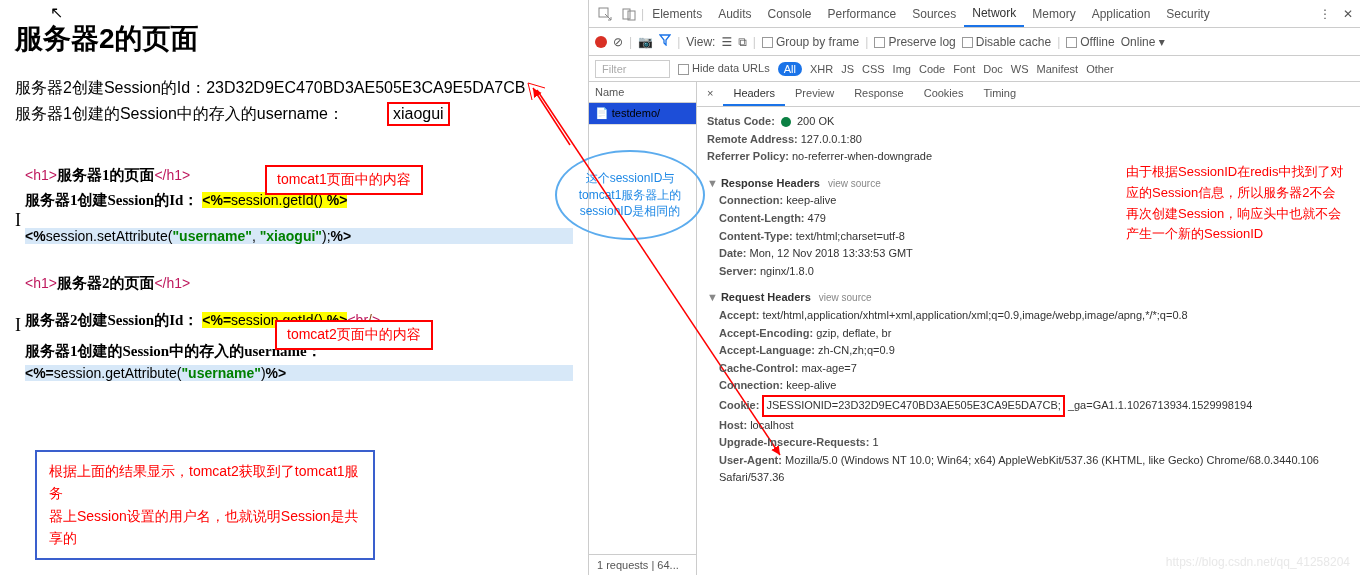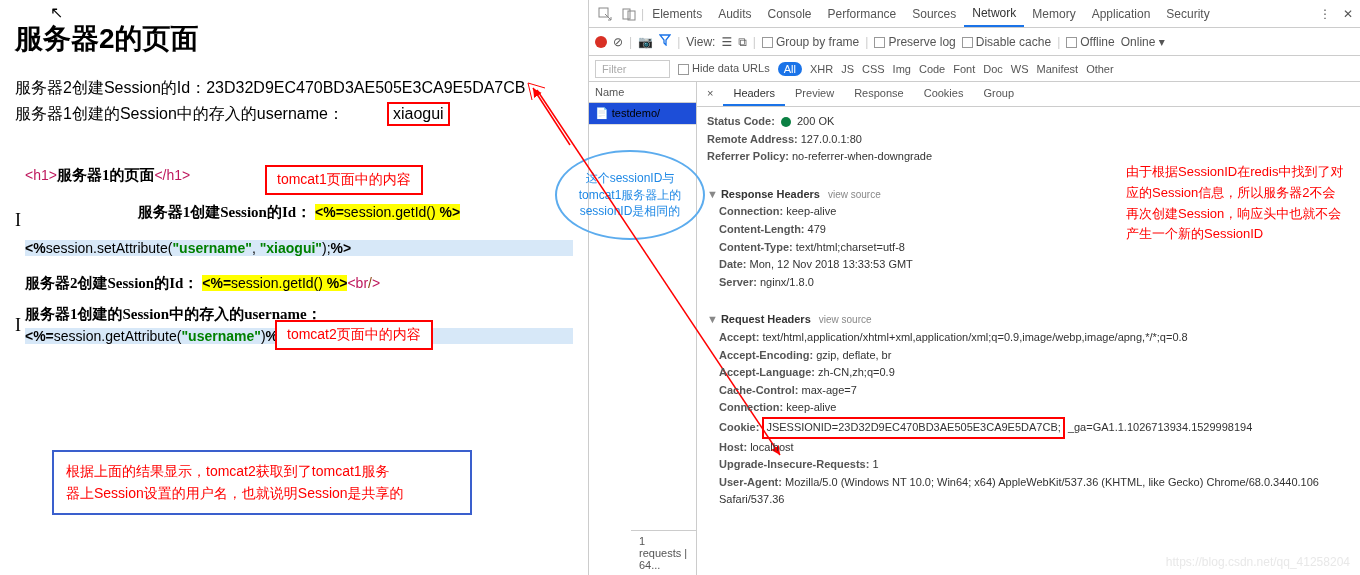--- a/index.html
+++ b/index.html
@@ -35,27 +35,27 @@
 .filter-type { font-size: 11px; color: #555; }
 .dt-body { flex: 1; display: flex; overflow: hidden; }
 .name-col { width: 108px; border-right: 1px solid #ccc; display:flex; flex-direction:column;}
 .name-header { border-bottom: 1px solid #ccc; padding: 4px 6px; font-size: 11px; color:#555; }
 .name-item { padding: 4px 6px; font-size: 11px; background: #1d4ed8; border-bottom:1px solid #ddd;}
 .headers-col { flex: 1; overflow-y: auto; display:flex; flex-direction:column;}
 .sub-tabs { display: flex; border-bottom: 1px solid #ccc; font-size: 11px; }
 .sub-tab { padding: 5px 10px; color: #555; cursor:pointer;}
 .sub-tab.active { border-bottom: 2px solid #1a73e8; color: #333; }
 .headers-content { padding: 6px 10px; font-size: 11px; line-height: 1.6; color: #333; position:relative; flex:1;}
-.hdr-section { font-weight: bold; color: #333; margin-top: 20px; }
+.hdr-section { font-weight: bold; color: #333; margin-top: 9px; }
 .view-src { color: #888; font-weight: normal; margin-left: 8px; font-size:10px;}
 .hdr-k { font-weight: bold; color: #555; }
 .status-dot { width: 10px; height: 10px; background: #0b8043; border-radius: 50%; display: inline-block; margin: 0 3px; vertical-align:middle;}
 .red-hdr-box { border: 2px solid red; padding: 0 2px; display: inline-block; }
 .red-note { color: red; font-size: 13px; line-height: 1.6; position: absolute; }
-.bottom-bar { border-top: 1px solid #ccc; font-size: 11px; padding: 4px 8px; color:#555;margin-left:42px;}
+.bottom-bar { border-top: 1px solid #ccc; font-size: 11px; padding: 4px 8px; color:#555;}
 .tri { color:#888; margin-right:3px; }
 .chk { display:inline-block; width:11px; height:11px; border:1px solid #999; margin-right:3px; vertical-align:middle;}
 .dots-icon { letter-spacing:-2px; }
 .cursor-icon { position:absolute; left:50px; top:3px; font-size:16px;}
 .caret-area { position:absolute; left:15px; font-family:serif; font-size:18px;}
 .watermark { position:absolute; bottom:6px; right:10px; color:#e8e8e8; font-size:12px;}
 </style>
 </head>
 <body>
 
@@ -70,42 +70,45 @@
   </div>
 
   <div class="red-label-box" style="left:265px; top:165px;">tomcat1页面中的内容</div>
   <div class="red-label-box" style="left:275px; top:320px;">tomcat2页面中的内容</div>
 
   <div class="code-area" style="margin-top:40px;">
     <span class="caret-area" style="top:210px;">I</span>
     <div class="code-line">
       <span class="tag-teal">&lt;h1&gt;</span><span class="mono-bold">服务器1的页面</span><span class="tag-teal">&lt;/h1&gt;</span>
     </div>
-    <div class="code-line" style="margin-top:18px;text-align:center;">
+    <div class="code-line" style="margin-top:6px;">
       <span class="mono-bold">服务器1创建Session的Id：</span>
       <span class="hl-yellow"><span style="color:#000;font-weight:bold;">&lt;%=</span><span>session.getId()</span> <span style="color:#000;font-weight:bold;">%&gt;</span></span>
     </div>
     <div class="code-line hl-lblue" style="margin-top:18px;">
       <span style="font-weight:bold;">&lt;%</span><span>session.setAttribute</span>(<span class="str-green">"username"</span>, <span class="str-green">"xiaogui"</span>);<span style="font-weight:bold;">%&gt;</span>
     </div>
 
     <span class="caret-area" style="top:315px;">I</span>
+    <div class="code-line" style="margin-top:30px;">
+      <span class="tag-teal">&lt;h1&gt;</span><span class="mono-bold">服务器2的页面</span><span class="tag-teal">&lt;/h1&gt;</span>
+    </div>
     <div class="code-line" style="margin-top:18px;">
       <span class="mono-bold">服务器2创建Session的Id：</span>
       <span class="hl-yellow"><span style="font-weight:bold;">&lt;%=</span><span>session.getId()</span> <span style="font-weight:bold;">%&gt;</span></span><span class="tag-teal">&lt;br</span><span class="tag-brown">/</span><span class="tag-teal">&gt;</span>
     </div>
     <div class="code-line" style="margin-top:12px;">
       <span class="mono-bold">服务器1创建的Session中的存入的username：</span>
     </div>
     <div class="code-line hl-lblue">
       <span style="font-weight:bold;">&lt;%=</span><span>session.getAttribute</span>(<span class="str-green">"username"</span>)<span style="font-weight:bold;">%&gt;</span>
     </div>
   </div>
 
-  <div class="blue-callout" style="left:52px; top:450px; width:420px;">
+  <div class="blue-callout" style="left:35px; top:450px; width:340px;">
     <div>根据上面的结果显示，tomcat2获取到了tomcat1服务</div>
     <div>器上Session设置的用户名，也就说明Session是共享的</div>
   </div>
 </div>
 
 <div class="ellipse-note">
   <div>
     <div>这个sessionID与</div>
     <div>tomcat1服务器上的</div>
     <div>sessionID是相同的</div>
@@ -205,21 +208,21 @@
       <div style="flex:1"></div>
       <div class="bottom-bar">1 requests | 64...</div>
     </div>
     <div class="headers-col">
       <div class="sub-tabs">
         <span class="sub-tab">×</span>
         <span class="sub-tab active">Headers</span>
         <span class="sub-tab">Preview</span>
         <span class="sub-tab">Response</span>
         <span class="sub-tab">Cookies</span>
-        <span class="sub-tab">Group</span>
+        <span class="sub-tab">Timing</span>
       </div>
       <div class="headers-content">
         <div class="red-note" style="right:4px; top:55px; width:230px;">
           <div>由于根据SessionID在redis中找到了对</div>
           <div>应的Session信息，所以服务器2不会</div>
           <div>再次创建Session，响应头中也就不会</div>
           <div>产生一个新的SessionID</div>
         </div>
         <div><span class="hdr-k">Status Code:</span> <span class="status-dot"></span> <span>200 OK</span></div>
         <div><span class="hdr-k">Remote Address:</span> <span>127.0.0.1:80</span></div>

